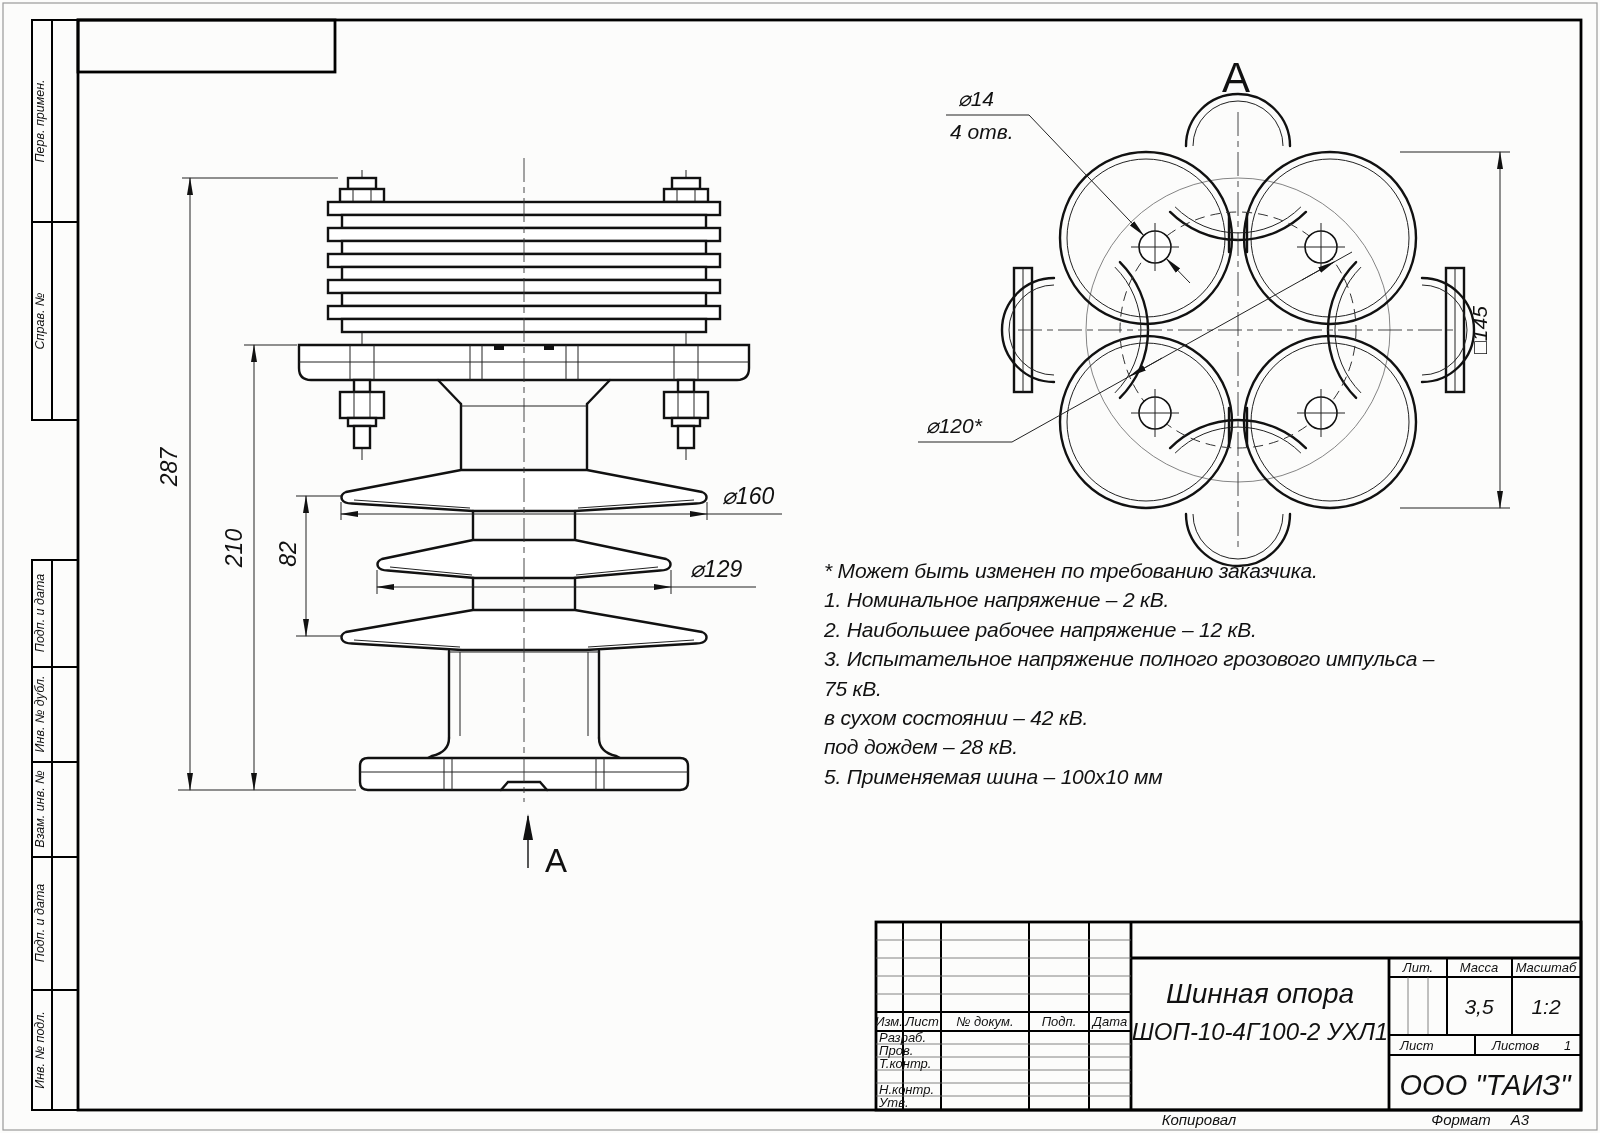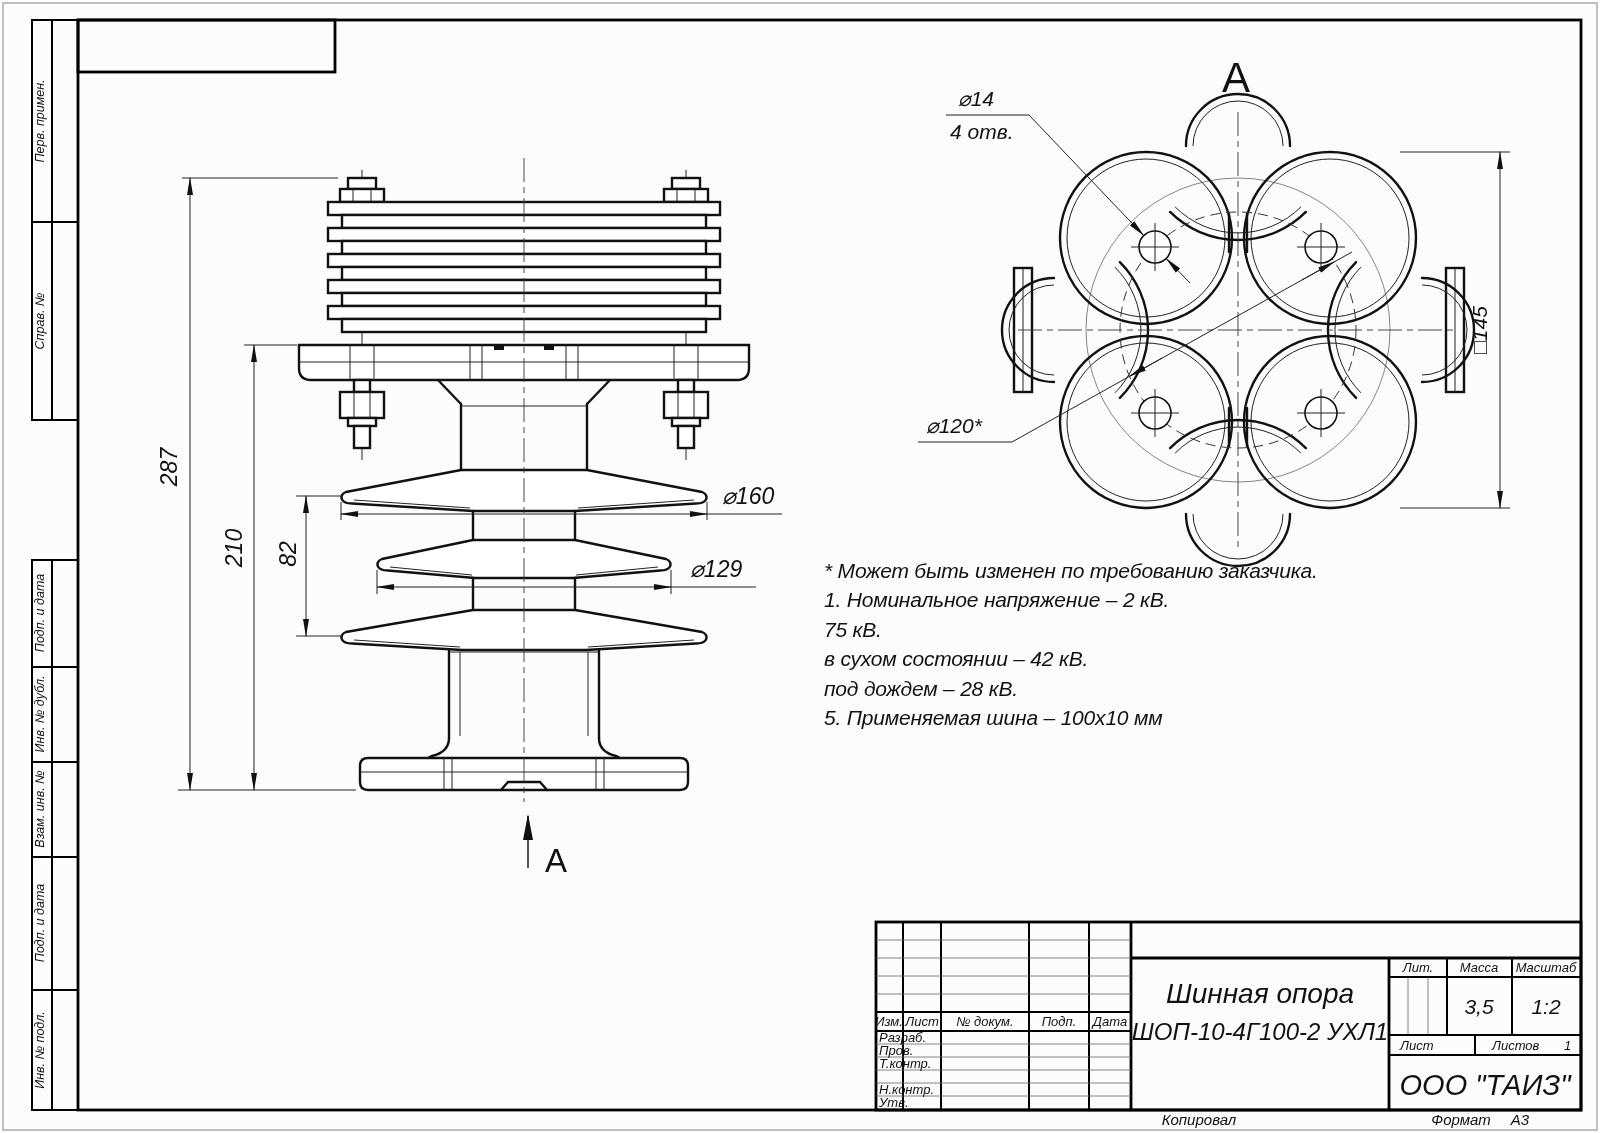--- a/index.html
+++ b/index.html
@@ -31,20 +31,22 @@
          white-space:nowrap;z-index:3;}
 </style>
 </head>
 <body>
 
 <div class="sheet">
 
 <div id="notes">
       <div>* Может быть изменен по требованию заказчика.</div>
       <div>1. Номинальное напряжение – 2 кВ.</div>
+      <div>2. Наибольшее рабочее напряжение – 12 кВ.</div>
+      <div>3. Испытательное напряжение полного грозового импульса –</div>
       <div>75 кВ.</div>
       <div>в сухом состоянии – 42 кВ.</div>
       <div>под дождем – 28 кВ.</div>
       <div>5. Применяемая шина – 100x10 мм</div>
     </div>
 
 <svg width="1600" height="1133" viewBox="0 0 1600 1133">
 <defs>
   <marker id="ar" markerWidth="18" markerHeight="8" refX="17" refY="4" orient="auto-start-reverse" markerUnits="userSpaceOnUse">
     <path d="M0,1 L18,4 L0,7 Z" fill="#111"></path>

